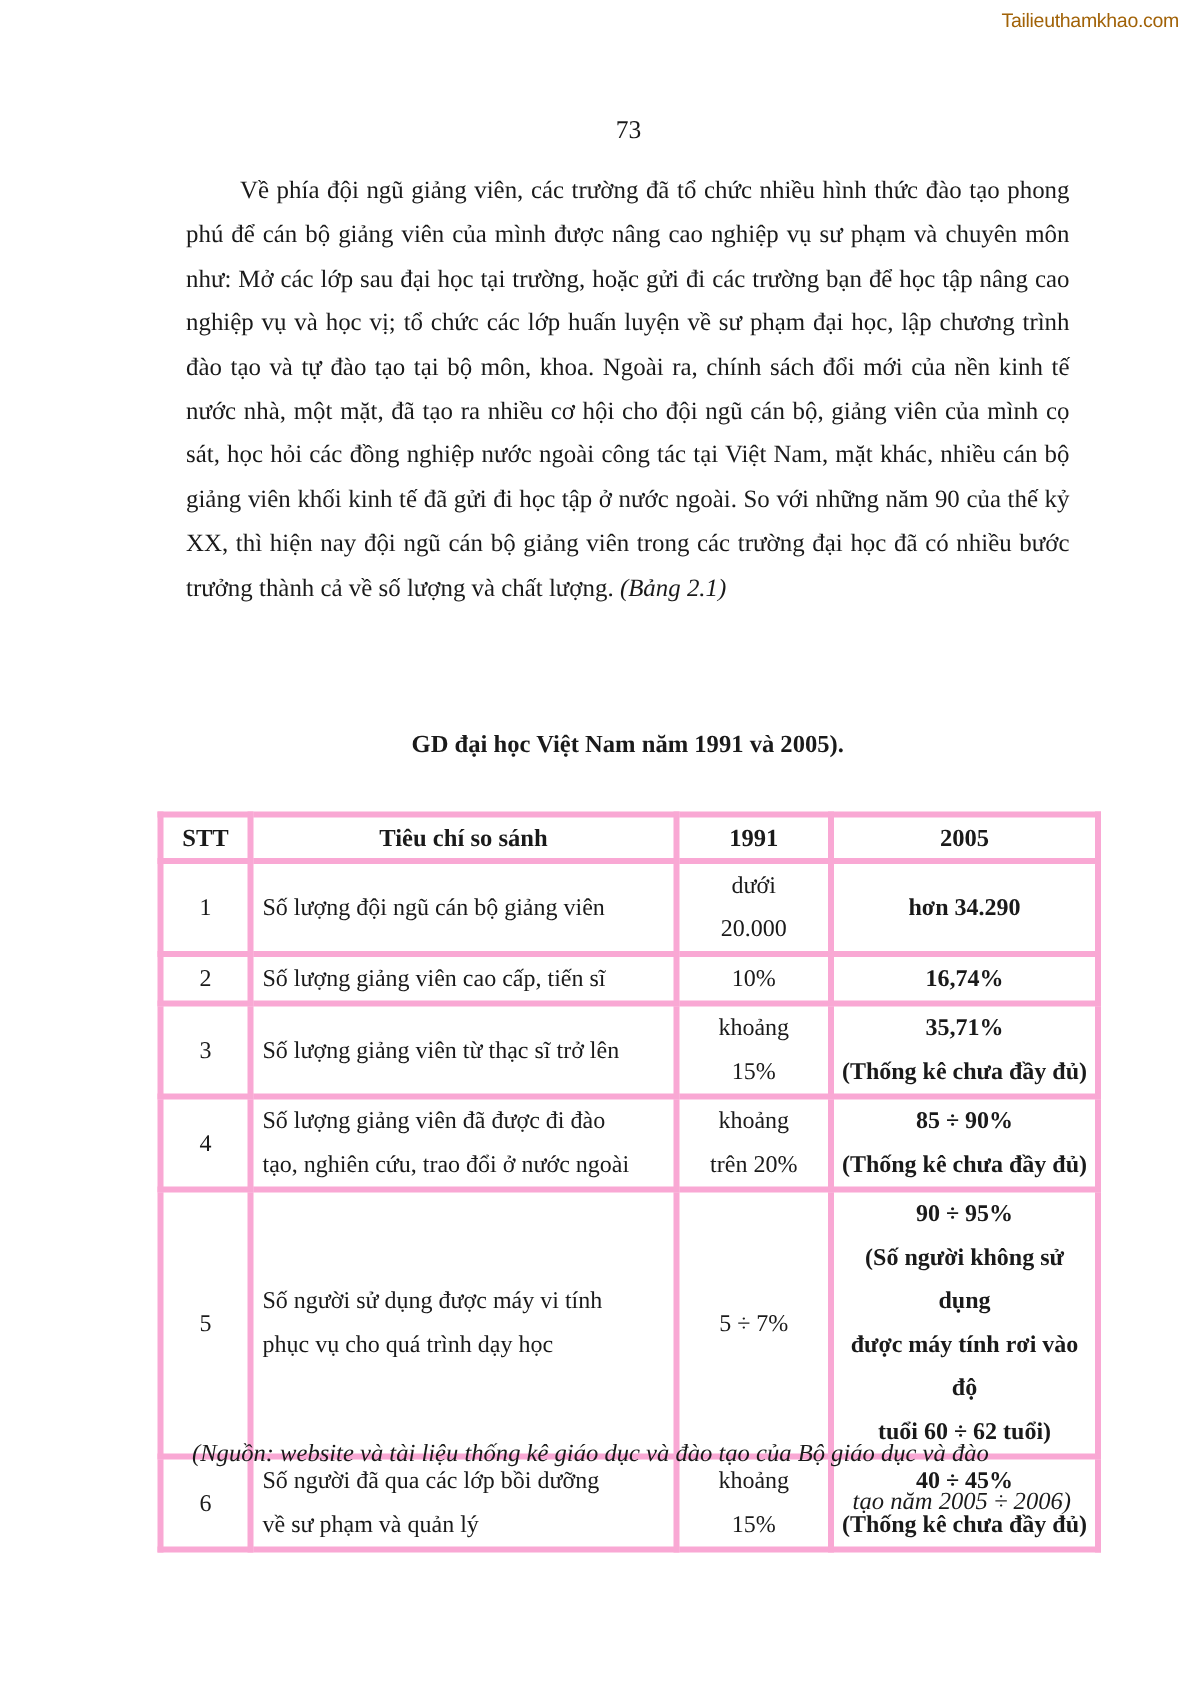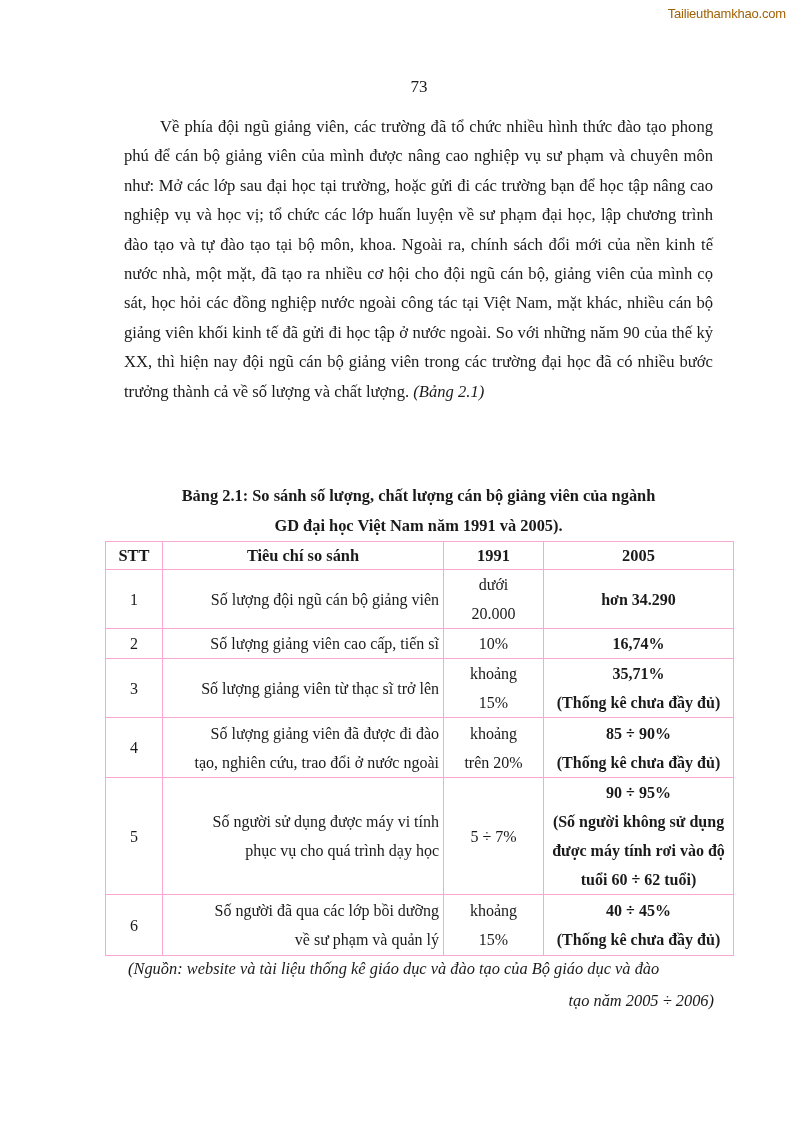--- a/index.html
+++ b/index.html
@@ -62,34 +62,34 @@
   }
   table.data {
     position: absolute;
     top: 541px;
     left: 105px;
     width: 629px;
     border-collapse: collapse;
     font-size: 16px;
   }
   table.data th, table.data td {
-    border: 1px solid #f9a8d4;
+    border: 4px solid #f9a8d4;
     padding: 0 4px;
     vertical-align: middle;
     line-height: 29px;
   }
   table.data th {
     font-weight: bold;
     text-align: center;
     height: 27px;
     line-height: 22px;
     font-size: 16.4px;
   }
   table.data td.stt { text-align: center; width: 48px; }
-  table.data td.crit { text-align: right; width: 270px; padding-left: 6px; }
+  table.data td.crit { text-align: left; width: 270px; padding-left: 6px; }
   table.data td.y1991 { text-align: center; width: 91px; }
   table.data td.y2005 { text-align: center; font-weight: bold; }
   .cell-line { display: block; }
   .source {
     position: absolute;
     top: 953px;
     left: 124px;
     width: 598px;
     font-style: italic;
     font-size: 16.4px;
@@ -103,21 +103,20 @@
 
 <div class="watermark">Tailieuthamkhao.com</div>
 
 <div class="page-number">73</div>
 
 <div class="body-text" id="body-text">
     <p class="indent"><span>Về phía đội ngũ giảng viên, các trường đã tổ chức nhiều hình thức đào tạo phong phú để cán bộ giảng viên của mình được nâng cao nghiệp vụ sư phạm và chuyên môn như: Mở các lớp sau đại học tại trường, hoặc gửi đi các trường bạn để học tập nâng cao nghiệp vụ và học vị;  tổ chức các lớp huấn luyện về sư phạm đại học, lập chương trình đào tạo và tự đào tạo tại bộ môn, khoa. Ngoài ra, chính sách đổi mới của nền kinh tế nước nhà, một mặt, đã tạo ra nhiều cơ hội cho đội ngũ cán bộ, giảng viên của mình cọ sát, học hỏi các đồng nghiệp nước ngoài công tác tại Việt Nam, mặt khác, nhiều cán bộ giảng viên khối kinh tế đã gửi đi học tập ở nước ngoài. So với những năm 90 của thế kỷ XX, thì hiện nay đội ngũ cán bộ giảng viên trong các trường đại học đã có nhiều bước trưởng thành cả về số lượng và chất lượng. </span><i>(Bảng 2.1)</i></p>
   </div>
 
 <div class="caption">
-  <div>Bảng 2.1: So sánh số lượng, chất lượng cán bộ giảng viên của ngành</div>
   <div>GD đại học Việt Nam năm 1991 và 2005).</div>
 </div>
 
 <table class="data">
   <thead>
     <tr>
       <th style="width:48px">STT</th>
       <th style="width:270px">Tiêu chí so sánh</th>
       <th style="width:91px">1991</th>
       <th>2005</th>

